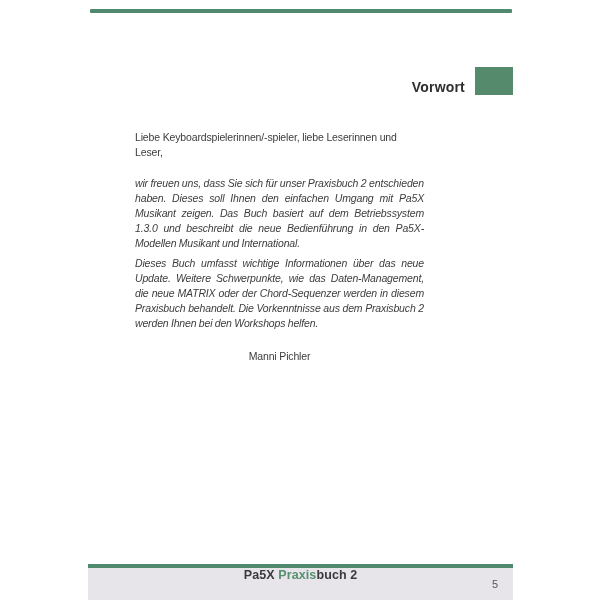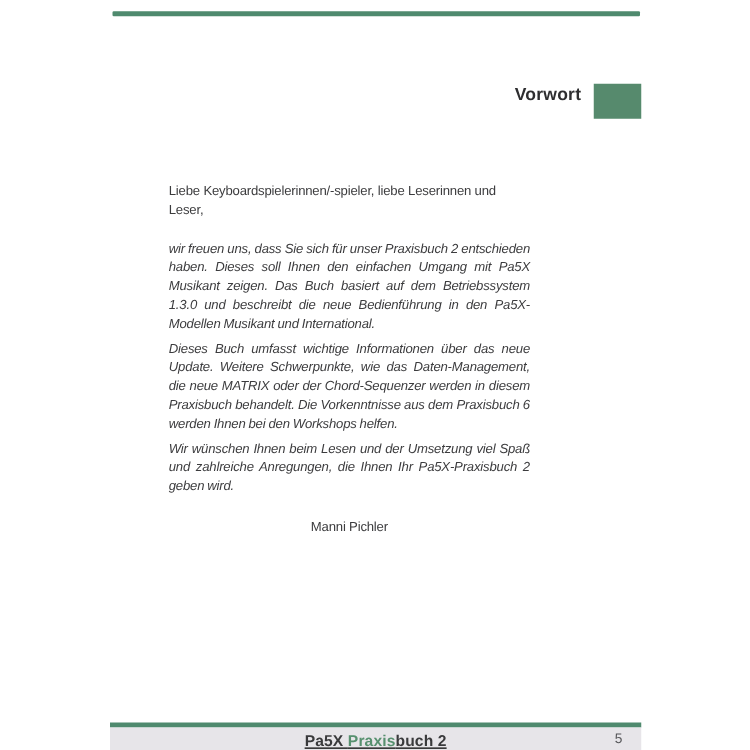--- a/index.html
+++ b/index.html
@@ -22,21 +22,21 @@
     width: 422px; height: 4px;
     background: #4f8a6e;
     border-radius: 1px;
   }
   
   .header-row {
     position: absolute;
     top: 67px; left: 88px; width: 425px;
     display: flex;
     justify-content: flex-end;
-    align-items: flex-start;
+    align-items: flex-end;
     gap: 10px;
   }
   .title-label {
     font-weight: bold;
     font-size: 14px;
     color: #2e2e30;
     letter-spacing: 0.2px;
   }
   .title-box {
     width: 38px; height: 28px;
@@ -45,45 +45,44 @@
   
   .body-col {
     position: absolute;
     left: 135px; top: 130px;
     width: 289px;
     color: #3c3c3e;
     font-size: 10.5px;
     line-height: 15px;
     letter-spacing: -0.15px;
   }
-  .salutation { margin: 16px 0 16px 0; }
+  .salutation { margin: 0 0 16px 0; }
   .para {
     margin: 0 0 5px 0;
     text-align: justify;
     hyphens: auto;
     -webkit-hyphens: auto;
     word-spacing: -0.4px;
     font-style: italic;
   }
   .signature { margin: 18px 0 0 0; text-align: center; }
   
   .footer {
     position: absolute;
     left: 88px; bottom: 0;
     width: 425px;
   }
   .footer-rule { height: 4px; background: #4f8a6e; }
   .footer-bar {
     position: relative;
-    height: 18px;
+    height: 32px;
     background: #e7e5e9;
     display: flex;
-    align-items: flex-end;
+    align-items: flex-start;
     justify-content: center;
-    text-decoration: underline;
   }
   .footer-title {
     font-weight: bold;
     font-size: 12.5px;
     color: #3a3a3c;
     letter-spacing: 0.1px;
   }
   .footer-title .green { color: #57906f; }
   .page-num {
     position: absolute;
@@ -101,22 +100,21 @@
   <div class="top-rule"></div>
 
   <div class="header-row">
     <span class="title-label">Vorwort</span>
     <span class="title-box"></span>
   </div>
 
   <div class="body-col">
     <p class="salutation">Liebe Keyboardspielerinnen/-spieler, liebe Leserinnen und Leser,</p>
     <p class="para">wir freuen uns, dass Sie sich für unser Praxisbuch 2 entschieden haben. Dieses soll Ihnen den einfachen Umgang mit Pa5X Musikant zeigen. Das Buch basiert auf dem Betriebssystem 1.3.0 und beschreibt die neue Bedienführung in den Pa5X-Modellen Musikant und International.</p>
-    <p class="para">Dieses Buch umfasst wichtige Informationen über das neue Update. Weitere Schwerpunkte, wie das Daten-Management, die neue MATRIX oder der Chord-Sequenzer werden in diesem Praxisbuch behandelt. Die Vorkenntnisse aus dem Praxisbuch 6 werden Ihnen bei den Workshops helfen.</p>
-    <p class="para">Wir wünschen Ihnen beim Lesen und der Umsetzung viel Spaß und zahlreiche Anregungen, die Ihnen Ihr Pa5X-Praxisbuch 2 geben wird.</p>
+    <p class="para">Dieses Buch umfasst wichtige Informationen über das neue Update. Weitere Schwerpunkte, wie das Daten-Management, die neue MATRIX oder der Chord-Sequenzer werden in diesem Praxisbuch behandelt. Die Vorkenntnisse aus dem Praxisbuch 2 werden Ihnen bei den Workshops helfen.</p>
     <p class="signature">Manni Pichler</p>
   </div>
 
   <div class="footer">
     <div class="footer-rule"></div>
     <div class="footer-bar">
       <span class="footer-title"><b>Pa5X </b><span class="green">Praxis</span><b>buch 2</b></span>
       <span class="page-num">5</span>
     </div>
   </div>

